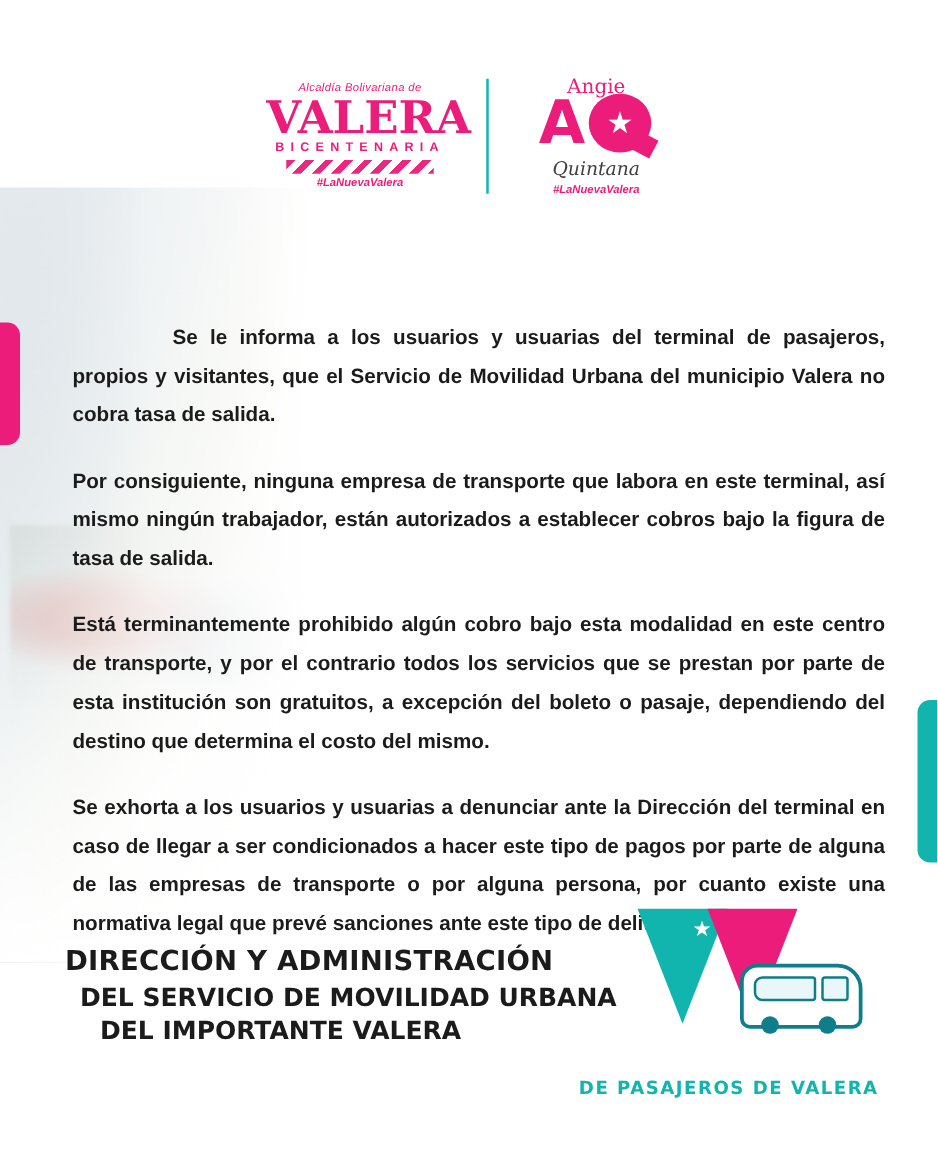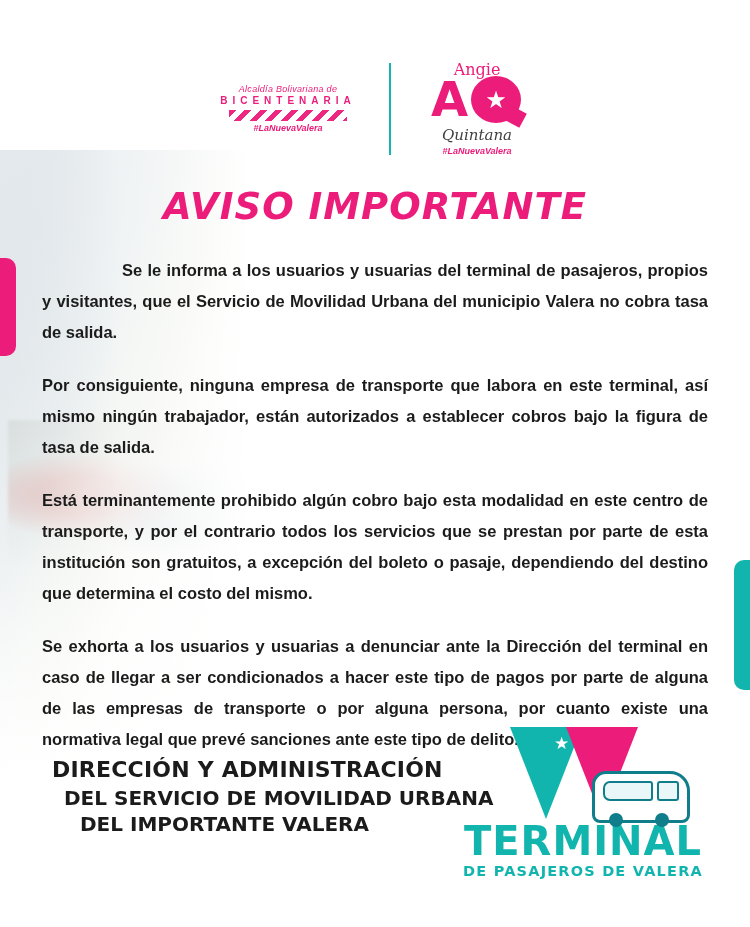--- a/index.html
+++ b/index.html
@@ -269,21 +269,21 @@
 
   
   .body-copy {
     position: absolute;
     left: 42px;
     top: 255px;
     width: 666px;
     color: #1b1b1b;
   }
   .body-copy p {
-    margin: 0 0 22px 0;
+    margin: 0 0 22px 16px;
     font-size: 16.5px;
     line-height: 31px;
     text-align: justify;
     text-justify: inter-word;
     font-weight: 600;
   }
   .body-copy p:last-child { margin-bottom: 0; }
   .indent { text-indent: 80px; }
 
   
@@ -446,41 +446,41 @@
   <div class="swoosh swoosh-4"></div>
   <div class="swoosh swoosh-5"></div>
 
   <div class="tab tab-left-pink"></div>
   <div class="tab tab-right-teal"></div>
 
   <div class="header">
 
     <div class="logo-valera">
       <span class="pre">Alcaldía Bolivariana de</span>
+      <span class="main">VALERA</span>
       <span class="sub">BICENTENARIA</span>
       <div class="chevrons"></div>
       <span class="tag">#LaNuevaValera</span>
     </div>
 
     <div class="divider-v"></div>
 
     <div class="logo-angie">
       <span class="script-top">Angie</span>
       <div class="aq-block">
         <span class="aq-a">A</span>
         <span class="aq-q"></span>
         <span class="aq-star">★</span>
       </div>
       <span class="script-bottom">Quintana</span>
       <span class="tag">#LaNuevaValera</span>
     </div>
 
   </div>
 
-  <div class="title">AVISO IMPORTANTE</div>
 
   <div class="body-copy">
     <p class="indent">Se le informa a  los usuarios y usuarias  del  terminal  de  pasajeros, propios y visitantes, que el  Servicio de Movilidad Urbana del  municipio Valera no cobra tasa de salida.</p>
     <p>Por consiguiente, ninguna empresa de transporte  que labora  en este terminal, así  mismo  ningún trabajador,  están autorizados  a  establecer  cobros bajo la figura de tasa de salida.</p>
     <p>Está  terminantemente  prohibido   algún  cobro  bajo  esta  modalidad  en  este centro  de  transporte,  y  por  el  contrario  todos  los  servicios  que  se  prestan por  parte  de  esta  institución  son  gratuitos,  a  excepción  del  boleto  o  pasaje, dependiendo del destino que determina el costo del mismo.</p>
     <p>Se exhorta a los usuarios y usuarias a denunciar ante la Dirección del terminal en caso de llegar a ser condicionados a hacer este tipo de pagos  por parte de alguna de las empresas de transporte o por alguna persona, por cuanto existe una normativa legal que prevé sanciones ante este tipo de delito.</p>
   </div>
 
   <div class="footer">
 
@@ -495,19 +495,18 @@
         <span class="t-left"></span>
         <span class="t-right"></span>
         <span class="t-star">★</span>
         <span class="bus">
           <span class="bus-wheels">
             <span class="w1"></span>
               <span class="w2"></span>
           </span>
         </span>
       </div>
-      <div class="terminal-word">TERMINAL</div>
       <div class="terminal-sub">DE PASAJEROS DE VALERA</div>
     </div>
 
   </div>
 
 </div>
 
 </body></html>

